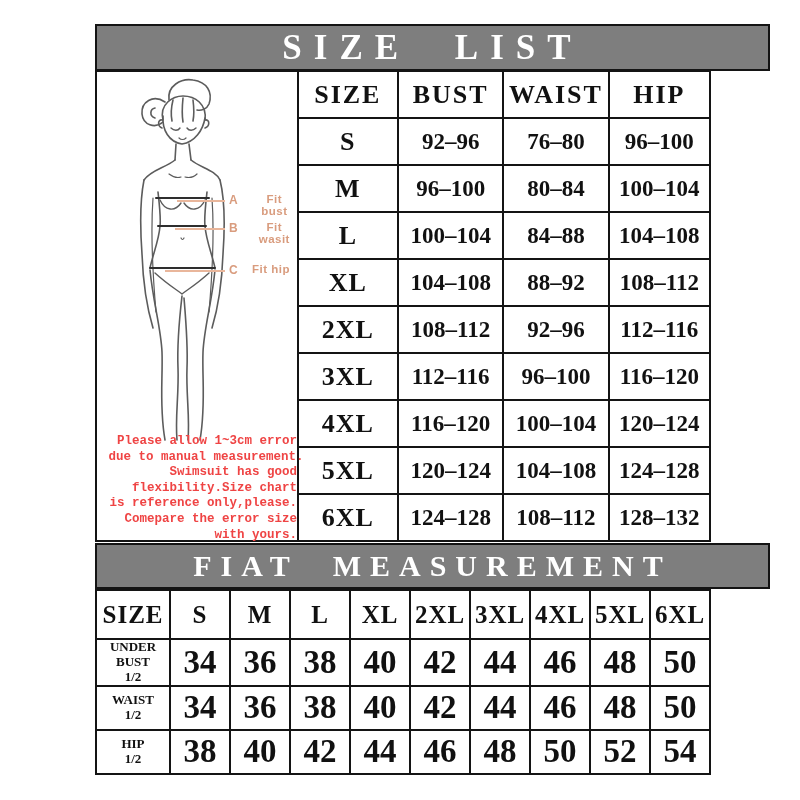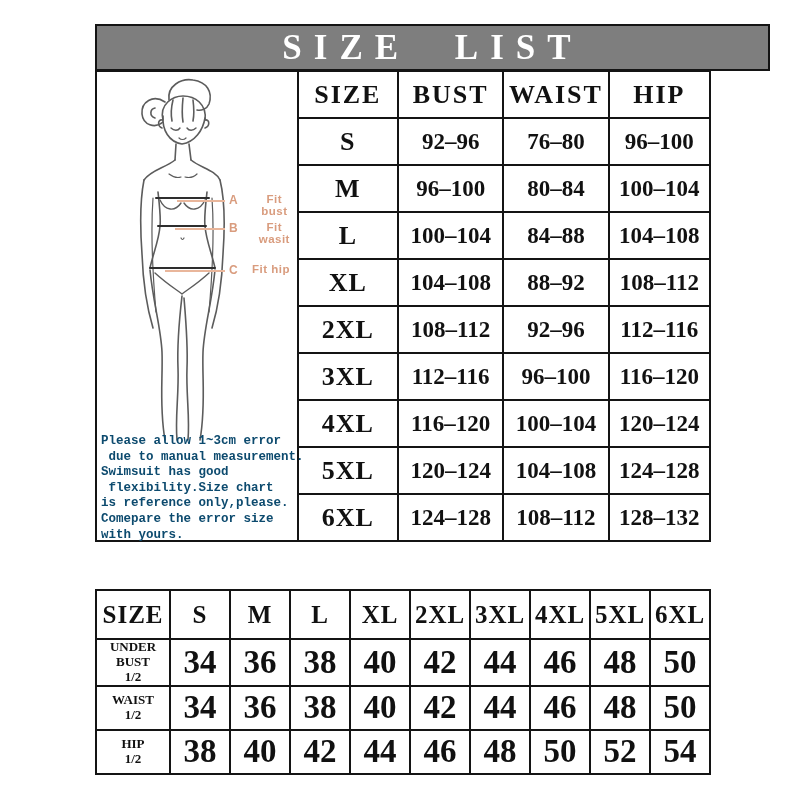--- a/index.html
+++ b/index.html
@@ -40,22 +40,22 @@
     position:absolute; color:#d99c7e; font-family:"Liberation Sans",sans-serif;
     font-size:12px; font-weight:bold;
   }
   .mk-label {
     position:absolute; color:#d99c7e; font-family:"Liberation Sans",sans-serif;
     font-size:11.5px; font-weight:bold; letter-spacing:0.5px;
   }
   .notes {
     position:absolute; left:4px; top:362px; width:196px;
     font-family:"Liberation Mono","DejaVu Sans Mono",monospace;
-    font-weight:bold; font-size:12.5px; line-height:15.6px; color:#0c4a6e;
-    text-align:left;
+    font-weight:bold; font-size:12.5px; line-height:15.6px; color:#ef4444;
+    text-align:right;
   }
   .notes div { white-space:pre; }
 
   
   table.flat { top:589px; }
   table.flat tr.head-row { height:49px; }
   table.flat tr.val-row { height:44px;padding-left:44px; }
   table.flat th { font-size:25px; letter-spacing:1px; }
   table.flat td.val-cell { font-size:33px; }
   table.flat td.rowlabel-cell { font-size:13px; line-height:1.15; letter-spacing:0px; }
@@ -219,20 +219,23 @@
     </tr>
     <tr>
       <td class="size-cell">6XL</td>
       <td class="range-cell">124–128</td>
       <td class="range-cell">108–112</td>
       <td class="range-cell">128–132</td>
     </tr>
   </tbody>
     </table>
 
+  <div class="banner banner-mid">
+    <span>FIAT MEASUREMENT</span>
+  </div>
 
   <table class="grid flat">
     <colgroup>
       <col class="lab">
       <col span="9" style="width:60px">
     </colgroup>
     <tbody>
         <tr class="head-row">
       <th>SIZE</th>
       <th>S</th>

